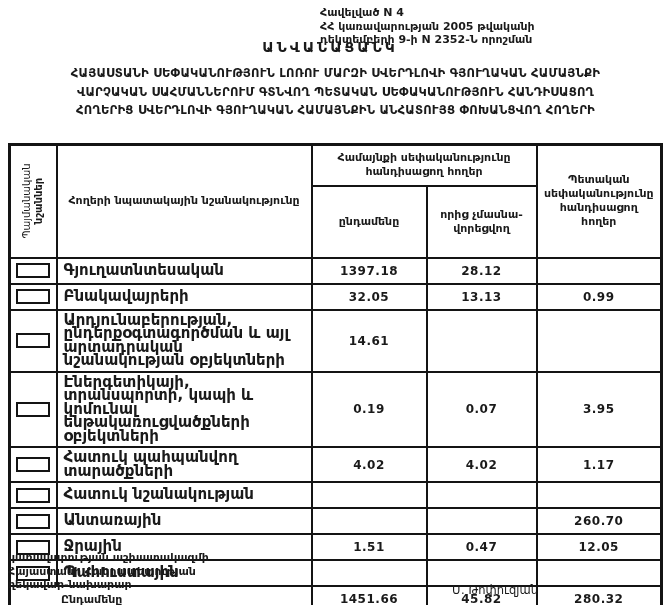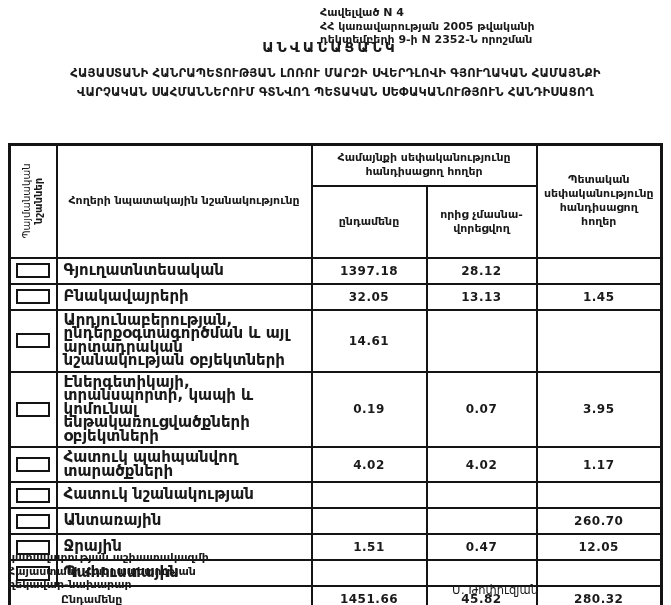--- a/index.html
+++ b/index.html
@@ -95,22 +95,23 @@
 
   <div class="note">
     <div>Հավելված N 4</div>
     <div>ՀՀ կառավարության 2005 թվականի</div>
     <div>դեկտեմբերի 9-ի N 2352-Ն որոշման</div>
   </div>
 
   <div class="doc-title">ԱՆՎԱՆԱՑԱՆԿ</div>
 
   <div class="subtitle">
-    <div>ՀԱՅԱՍՏԱՆԻ ՀԱՆՐԱՊԵՏՈՒԹՅԱՆ ԼՈՌՈՒ ՄԱՐԶԻ ՍՎԵՐԴԼՈՎԻ ԳՅՈՒՂԱԿԱՆ ՀԱՄԱՅՆՔԻ</div>
+    <div>ՀԱՅԱՍՏԱՆԻ ՍԵՓԱԿԱՆՈՒԹՅՈՒՆ ԼՈՌՈՒ ՄԱՐԶԻ ՍՎԵՐԴԼՈՎԻ ԳՅՈՒՂԱԿԱՆ ՀԱՄԱՅՆՔԻ</div>
     <div>ՎԱՐՉԱԿԱՆ ՍԱՀՄԱՆՆԵՐՈՒՄ ԳՏՆՎՈՂ ՊԵՏԱԿԱՆ ՍԵՓԱԿԱՆՈՒԹՅՈՒՆ ՀԱՆԴԻՍԱՑՈՂ</div>
+    <div>ՀՈՂԵՐԻՑ ՍՎԵՐԴԼՈՎԻ ԳՅՈՒՂԱԿԱՆ ՀԱՄԱՅՆՔԻՆ ԱՆՀԱՏՈՒՅՑ ՓՈԽԱՆՑՎՈՂ ՀՈՂԵՐԻ</div>
   </div>
 
   <table class="land-table">
     <colgroup>
       <col class="col-sym">
         <col class="col-name">
         <col class="col-tot">
         <col class="col-priv">
         <col class="col-state">
     </colgroup>
@@ -144,21 +145,21 @@
         <td class="num">28.12</td>
         <td class="num"></td>
       </tr>
       <tr class="r-single">
         <td class="sym-cell">
             <div class="sym-box"></div>
           </td>
         <td class="row-label">Բնակավայրերի</td>
         <td class="num">32.05</td>
         <td class="num">13.13</td>
-        <td class="num">1.45</td>
+        <td class="num">0.99</td>
       </tr>
       <tr class="r-double">
         <td class="sym-cell">
             <div class="sym-box"></div>
           </td>
         <td class="row-label">Արդյունաբերության, ընդերքօգտագործման և այլ արտադրական  նշանակության օբյեկտների</td>
         <td class="num">14.61</td>
         <td class="num"></td>
         <td class="num"></td>
       </tr>

